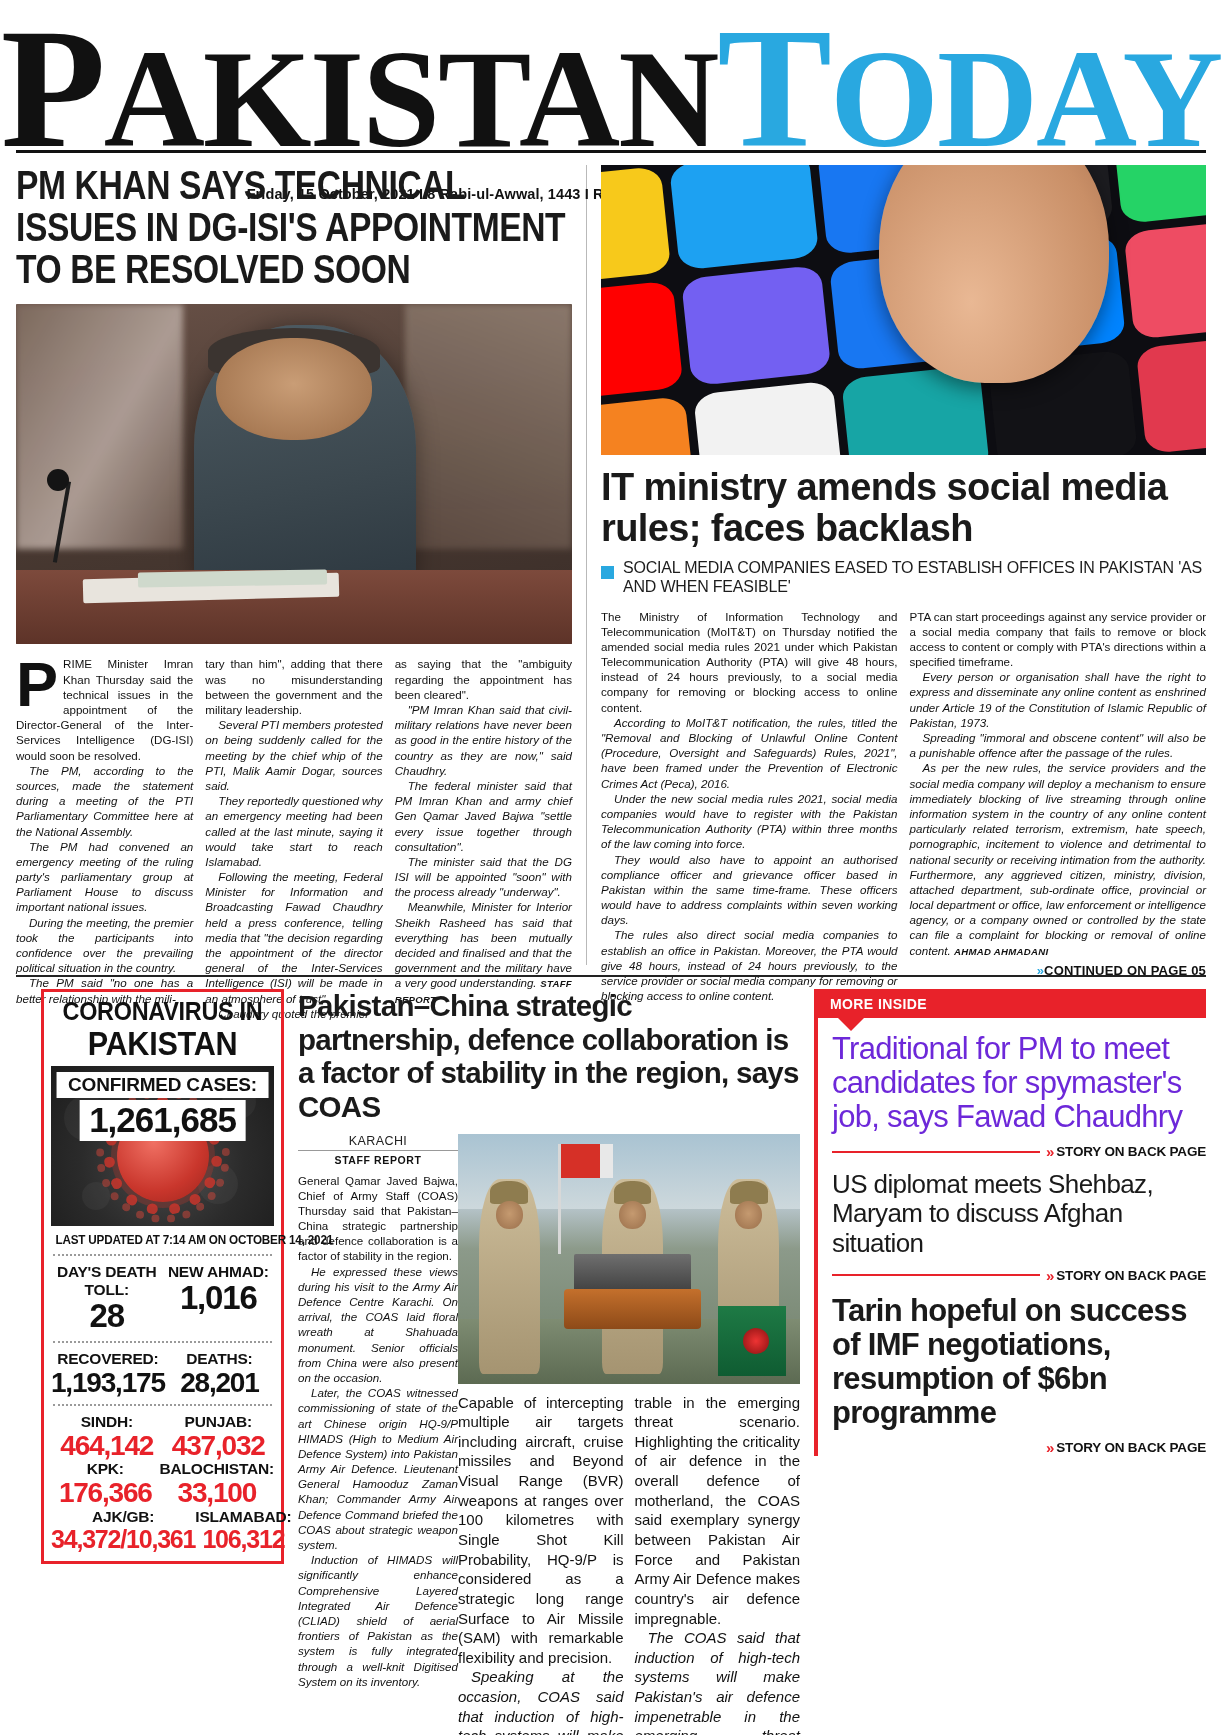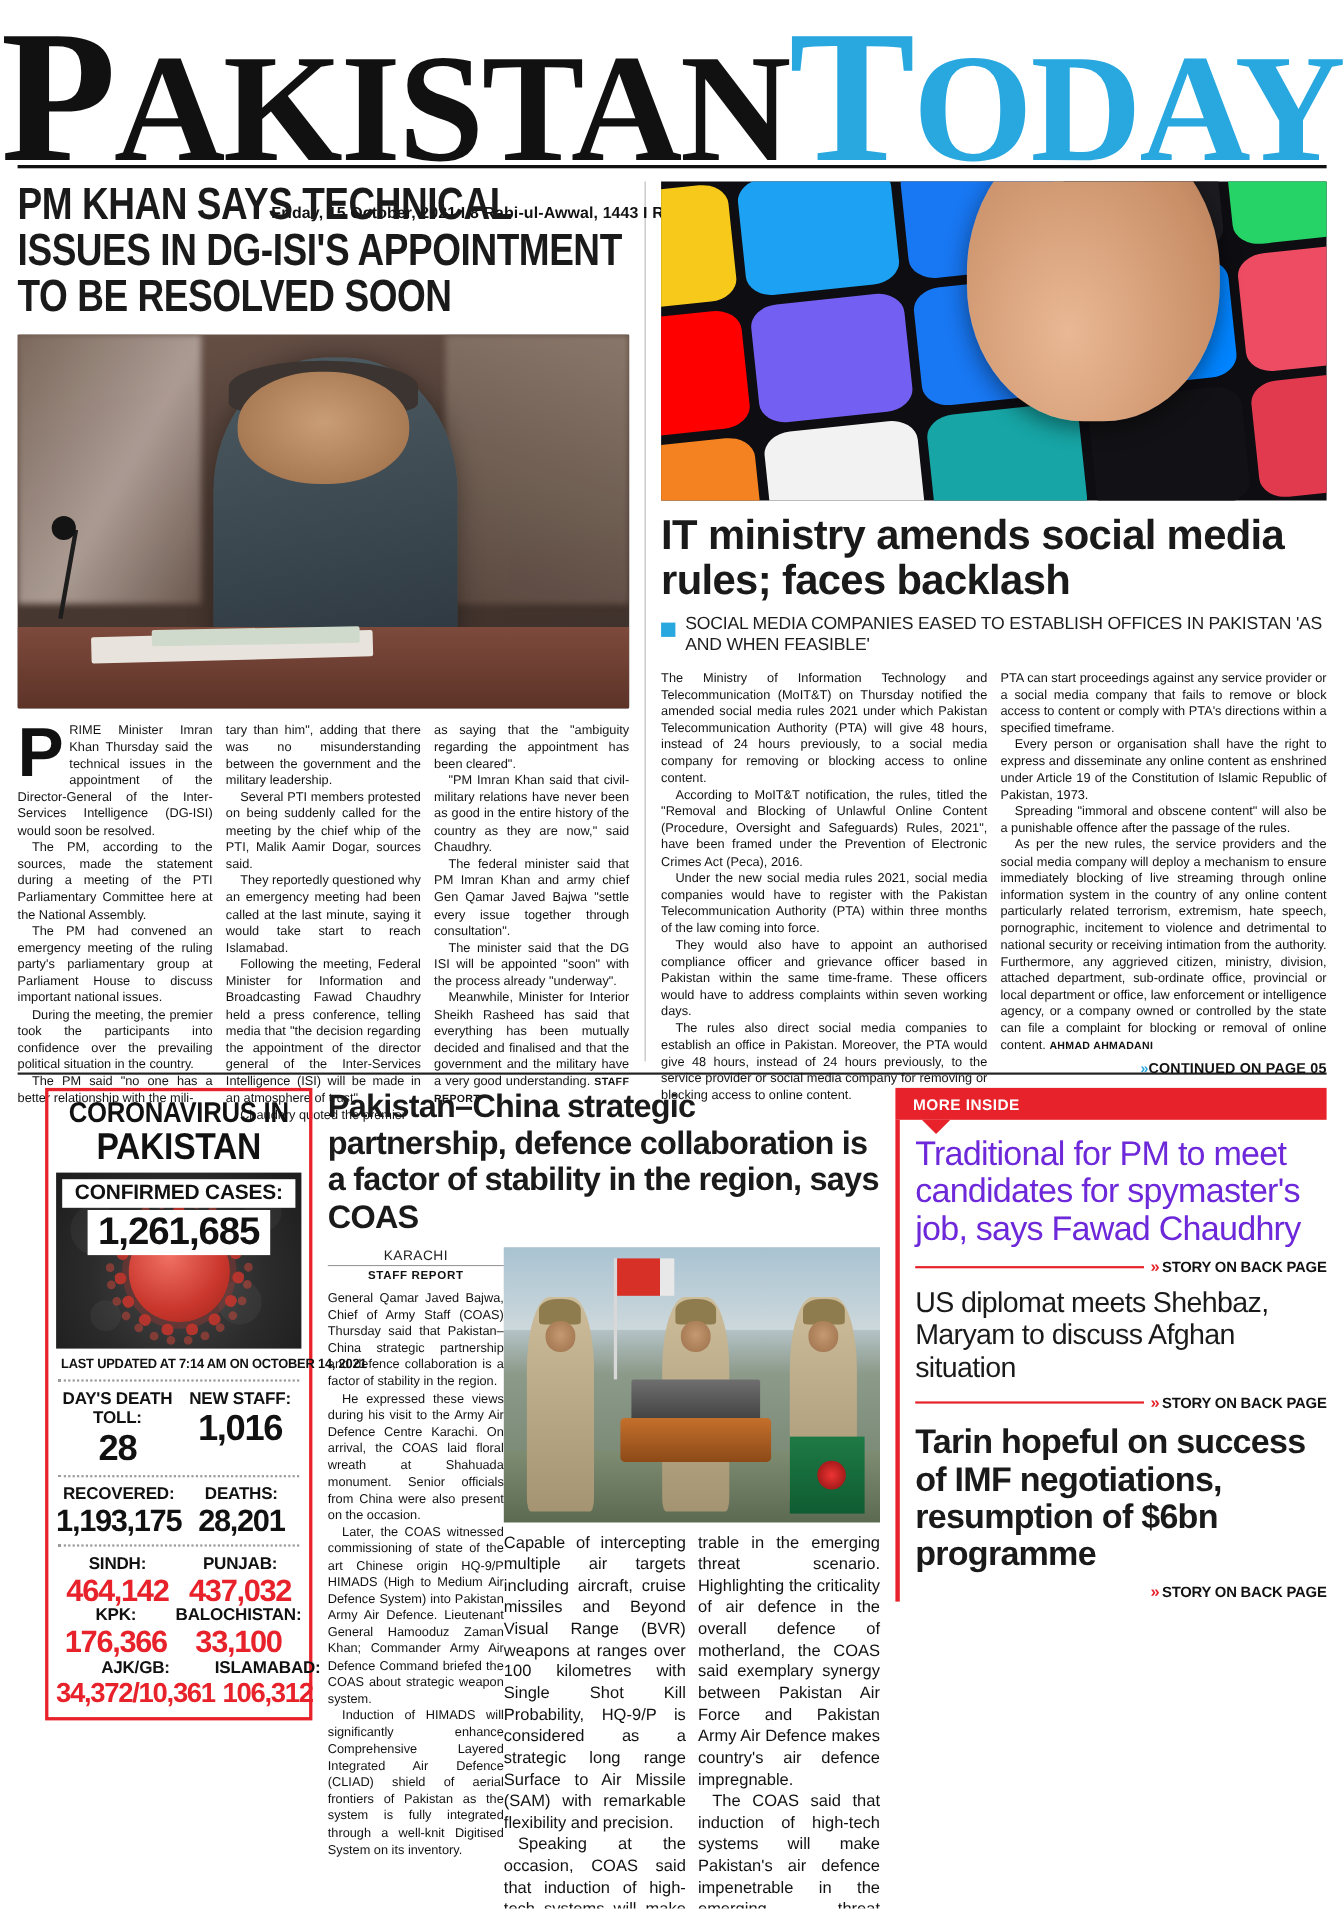--- a/index.html
+++ b/index.html
@@ -109,21 +109,21 @@
   .sub-bullet { width: 13px; height: 13px; background: #29a8e0; flex: 0 0 13px; margin-top: 7px; }
   .sub-text { font-size: 16px; line-height: 1.17; letter-spacing: -0.2px; color:#1d1d1d; }
 
   
   .bodycols { display: flex; gap: 12px; margin-top: 12px; }
   .bcol { flex: 1; }
   .bcol p {
     font-size: 11.6px; line-height: 1.31; text-align: justify;
     text-justify: inter-word; color:#111; hyphens: auto;
   }
-  .bcol p + p { text-indent: 13px; }
+  .bcol p + p { text-indent: 13px; font-style: italic; }
   .byline-inline { font-weight: 700; font-size: 9.6px; letter-spacing: .3px; }
 
   .dropcap::first-letter {
     float: left; font-family: "Liberation Sans", sans-serif; font-weight: 700;
     font-size: 63px; line-height: 0.82; padding: 3px 5px 0 0; color: #111;
   }
 
   .continued {
     text-align: right; margin-top: 5px; font-weight: 700; font-size: 13px;
     letter-spacing: .2px; color: #111;
@@ -385,21 +385,21 @@
 
         <div class="lastupd">LAST UPDATED AT 7:14 AM ON OCTOBER 14, 2021</div>
 
         <div class="covid-sep"></div>
         <div class="stat-row">
           <div class="stat-cell">
             <div class="stat-lab">DAY'S DEATH TOLL:</div>
             <div class="stat-val">28</div>
           </div>
           <div class="stat-cell">
-            <div class="stat-lab">NEW STAFF:</div>
+            <div class="stat-lab">NEW AHMAD:</div>
             <div class="stat-val">1,016</div>
           </div>
         </div>
 
         <div class="covid-sep"></div>
         <div class="stat-row">
           <div class="stat-cell">
             <div class="stat-lab">RECOVERED:</div>
             <div class="stat-val sm">1,193,175</div>
           </div>

